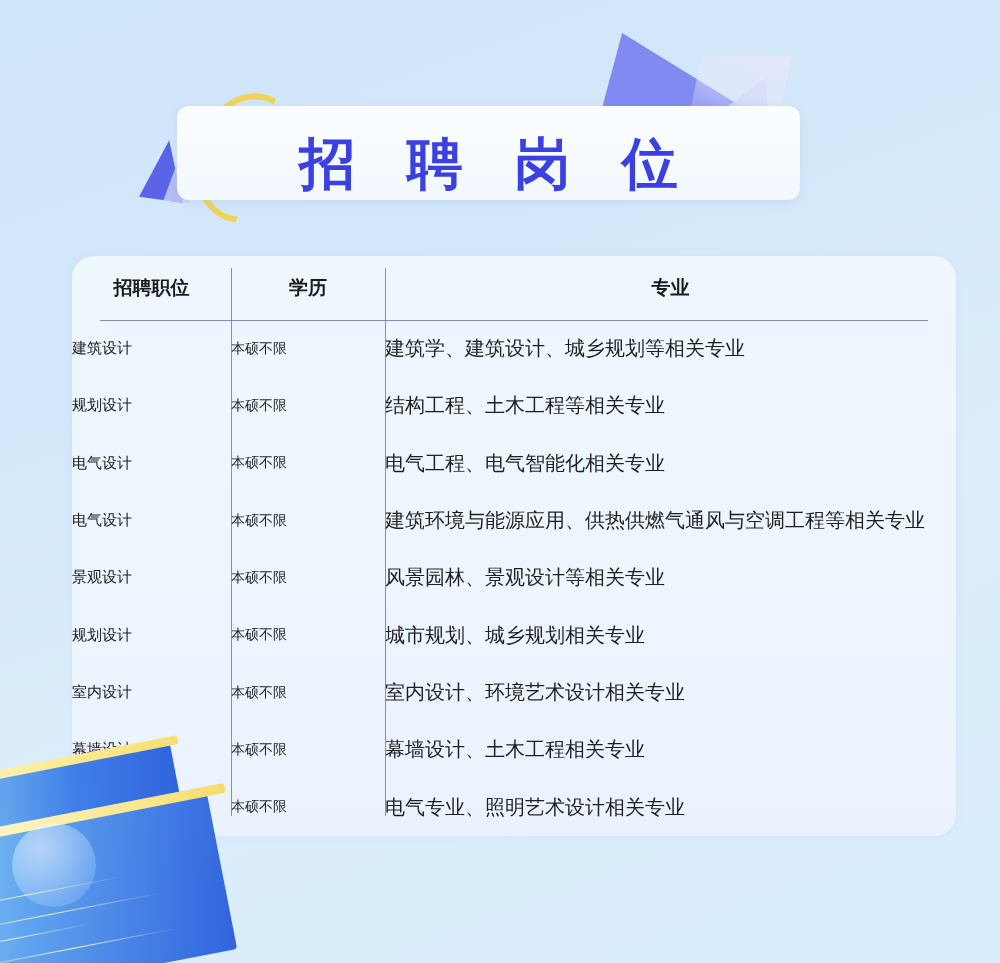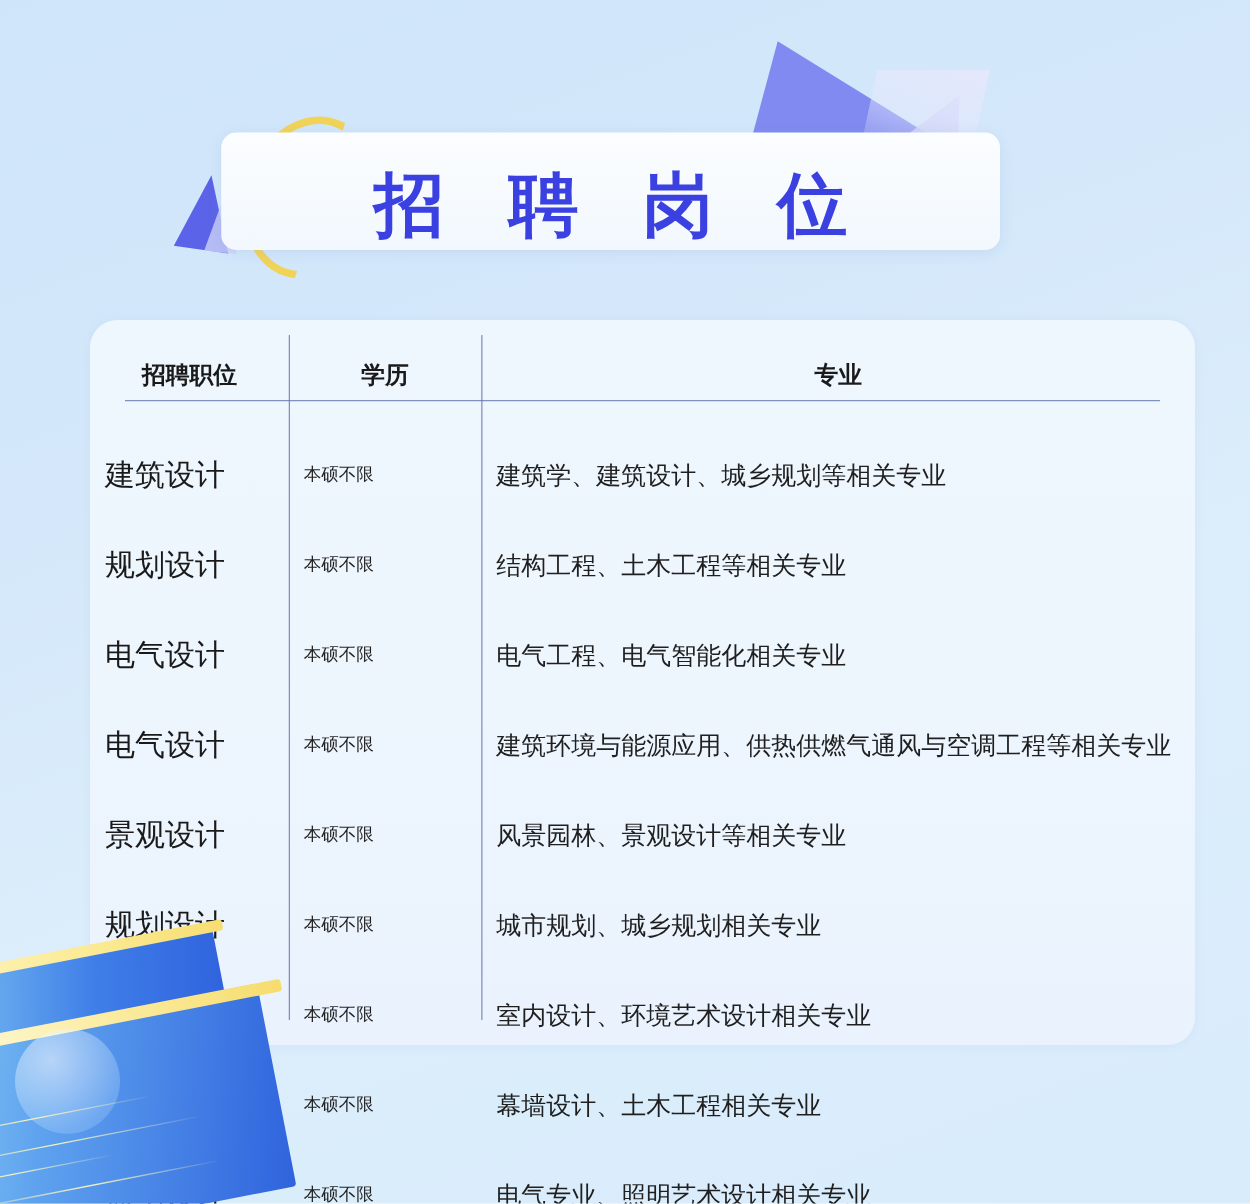--- a/index.html
+++ b/index.html
@@ -135,21 +135,21 @@
   .tbl {
     position: absolute;
     left: 72px;
     top: 256px;
     width: 884px;
     height: 580px;
     border-collapse: collapse;
     table-layout: fixed;
   }
   .tbl td, .tbl th {
-    padding: 12px;
+    padding: 0;
     margin: 0;
     vertical-align: middle;
     font-weight: normal;
   }
   .col-pos  { width: 159px; }
   .col-edu  { width: 154px; }
   .col-major{ width: 571px; }
 
   .head-row th {
     height: 64px;
@@ -162,21 +162,21 @@
     left: 100px;
     top: 320px;
     width: 828px;
     height: 1px;
     background: #5a6ea8;
     opacity: .75;
   }
 
   .body-row td { height: 48px; }
   .cell-pos {
-    font-size: 24px;
+    font-size: 15px;
     font-weight: bold;
     color: #1a1a1a;
   }
   .cell-edu {
     font-size: 14px;
     color: #1f1f1f;
   }
   .cell-major {
     font-size: 20px;
     color: #1f1f1f;

